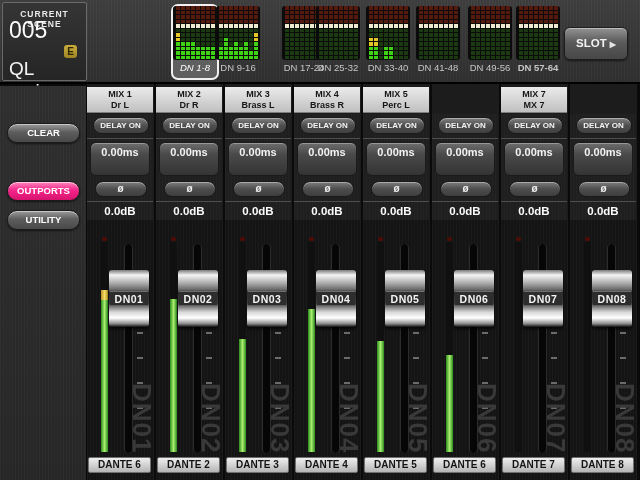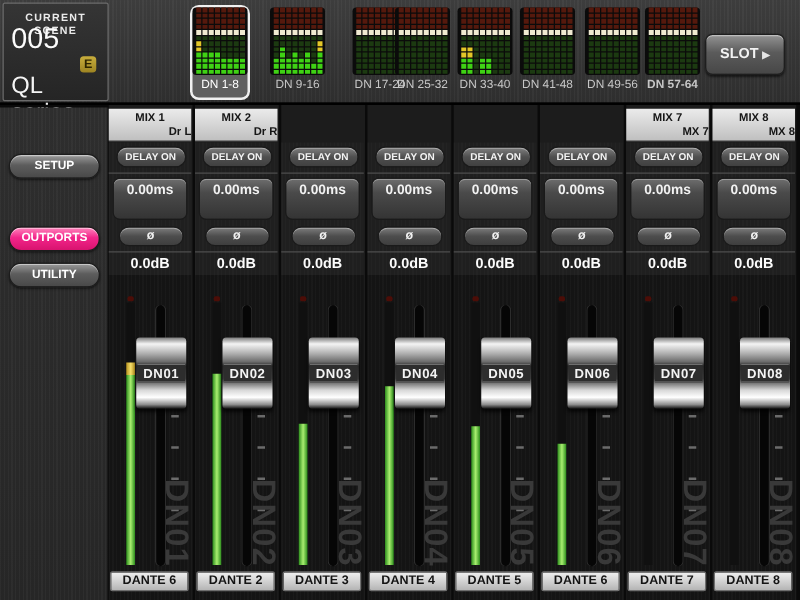--- a/index.html
+++ b/index.html
@@ -51,21 +51,21 @@
   .side-btn.active { background:linear-gradient(#ff86bd,#f3258a 45%,#d8136f);
     box-shadow:inset 0 1px 0 rgba(255,255,255,.55), 0 1px 2px rgba(0,0,0,.6);text-align:center; }
 
   
   #strips { position:absolute; left:87px; top:84px; width:627px; height:396px; }
   .strip { position:absolute; top:0; width:67px; height:396px; background:#1c1c1c; }
   .ch-header { position:absolute; left:0; right:1px; top:3px; height:26px;
     background:linear-gradient(#ebebeb,#c0c0c0); border-bottom:1px solid #7d7d7d;
     text-align:center; color:#161616; padding-top:1px; }
   .ch-header .l1 { font-size:9px; font-weight:bold; line-height:12px; }
-  .ch-header .l2 { font-size:9px; font-weight:bold; line-height:11px;text-align:right; }
+  .ch-header .l2 { font-size:9px; font-weight:bold; line-height:11px; }
   .topsec { position:absolute; left:0; right:1px; top:30px; height:106px;
     background:repeating-linear-gradient(90deg, rgba(255,255,255,.02) 0 1px, rgba(0,0,0,0) 1px 3px), #1f1f1f; }
   .delay-btn { position:absolute; left:50%; transform:translateX(-50%); top:33px;
     width:56px; height:17px; border-radius:9px; border:1px solid #1a1a1a;
     background:linear-gradient(#828282,#4f4f4f 50%,#404040);
     box-shadow:inset 0 1px 0 rgba(255,255,255,.35);
     color:#f3f3f3; font-size:8px; font-weight:bold; text-align:center; line-height:15px; }
   .hrline { position:absolute; left:0; right:1px; height:1px; background:#4e4e4e; }
   .ms-box { position:absolute; left:3px; right:4px; top:58px; height:34px; border-radius:6px;
     border:1px solid #1a1a1a; background:linear-gradient(#6e6e6e,#4a4a4a 35%,#343434);
@@ -115,21 +115,21 @@
 
   <div id="topbar">
     <div id="scene-panel">
       <div class="scene-caption">CURRENT SCENE</div>
       <div class="scene-number">005</div>
       <div class="scene-edit">E</div>
       <div class="scene-series">QL series</div>
     </div>
 
     <div id="meter-bridge">
-        <div class="mblock sel" style="left: 154px;">
+        <div class="mblock sel" style="left: 173px; font-style: italic;">
           <div class="mbars">
             <div class="mbar">
               <div class="seg sr"></div>
               <div class="seg sr"></div>
               <div class="seg sr"></div>
               <div class="seg sr"></div>
               <div class="seg sw"></div>
               <div class="seg sg"></div>
               <div class="seg sY"></div>
               <div class="seg sY"></div>
@@ -1059,21 +1059,21 @@
           <div class="mlabel">DN 57-64</div>
         </div>
       </div>
 
     <div id="slot-button">
       <span>SLOT</span><span class="arrow">▶</span>
     </div>
   </div>
 
   <div id="sidebar">
-      <div class="side-btn" style="top: 37px;">SETUP</div>
+      <div class="side-btn" style="top: 37px;">CLEAR</div>
       <div class="side-btn active" style="top: 95px;">OUTPORTS</div>
       <div class="side-btn" style="top: 124px;">UTILITY</div>
     </div>
 
   <div id="strips">
       <div class="strip" style="left: 0px;">
         <div class="ch-header">
           <div class="l1">MIX 1</div>
           <div class="l2">Dr L</div>
         </div>
@@ -1125,20 +1125,24 @@
           <div class="tick" style="top: 162px;"></div>
           <div class="tick" style="top: 187px;"></div>
           <div class="fader-knob">
             <div class="knob-label">DN02</div>
           </div>
           <div class="watermark">DN02</div>
           <div class="dante-label">DANTE 2</div>
         </div>
       </div>
       <div class="strip" style="left: 138px;">
+        <div class="ch-header">
+          <div class="l1">MIX 3</div>
+          <div class="l2">Brass L</div>
+        </div>
         <div class="topsec"></div>
         <div class="delay-btn">DELAY ON</div>
         <div class="hrline" style="top: 54px;"></div>
         <div class="ms-box">0.00ms</div>
         <div class="phase-btn">ø</div>
         <div class="hrline" style="top: 117px;"></div>
         <div class="db-val">0.0dB</div>
         <div class="fader-zone">
           <div class="peak-dot"></div>
           <div class="ch-meter-track">
@@ -1150,20 +1154,24 @@
           <div class="tick" style="top: 162px;"></div>
           <div class="tick" style="top: 187px;"></div>
           <div class="fader-knob">
             <div class="knob-label">DN03</div>
           </div>
           <div class="watermark">DN03</div>
           <div class="dante-label">DANTE 3</div>
         </div>
       </div>
       <div class="strip" style="left: 207px;">
+        <div class="ch-header">
+          <div class="l1">MIX 4</div>
+          <div class="l2">Brass R</div>
+        </div>
         <div class="topsec"></div>
         <div class="delay-btn">DELAY ON</div>
         <div class="hrline" style="top: 54px;"></div>
         <div class="ms-box">0.00ms</div>
         <div class="phase-btn">ø</div>
         <div class="hrline" style="top: 117px;"></div>
         <div class="db-val">0.0dB</div>
         <div class="fader-zone">
           <div class="peak-dot"></div>
           <div class="ch-meter-track">
@@ -1175,20 +1183,24 @@
           <div class="tick" style="top: 162px;"></div>
           <div class="tick" style="top: 187px;"></div>
           <div class="fader-knob">
             <div class="knob-label">DN04</div>
           </div>
           <div class="watermark">DN04</div>
           <div class="dante-label">DANTE 4</div>
         </div>
       </div>
       <div class="strip" style="left: 276px;">
+        <div class="ch-header">
+          <div class="l1">MIX 5</div>
+          <div class="l2">Perc L</div>
+        </div>
         <div class="topsec"></div>
         <div class="delay-btn">DELAY ON</div>
         <div class="hrline" style="top: 54px;"></div>
         <div class="ms-box">0.00ms</div>
         <div class="phase-btn">ø</div>
         <div class="hrline" style="top: 117px;"></div>
         <div class="db-val">0.0dB</div>
         <div class="fader-zone">
           <div class="peak-dot"></div>
           <div class="ch-meter-track">
@@ -1252,24 +1264,20 @@
           <div class="tick" style="top: 162px;"></div>
           <div class="tick" style="top: 187px;"></div>
           <div class="fader-knob">
             <div class="knob-label">DN07</div>
           </div>
           <div class="watermark">DN07</div>
           <div class="dante-label">DANTE 7</div>
         </div>
       </div>
       <div class="strip" style="left: 483px;">
-        <div class="ch-header">
-          <div class="l1">MIX 8</div>
-          <div class="l2">MX 8</div>
-        </div>
         <div class="topsec"></div>
         <div class="delay-btn">DELAY ON</div>
         <div class="hrline" style="top: 54px;"></div>
         <div class="ms-box">0.00ms</div>
         <div class="phase-btn">ø</div>
         <div class="hrline" style="top: 117px;"></div>
         <div class="db-val">0.0dB</div>
         <div class="fader-zone">
           <div class="peak-dot"></div>
           <div class="ch-meter-track"></div>

